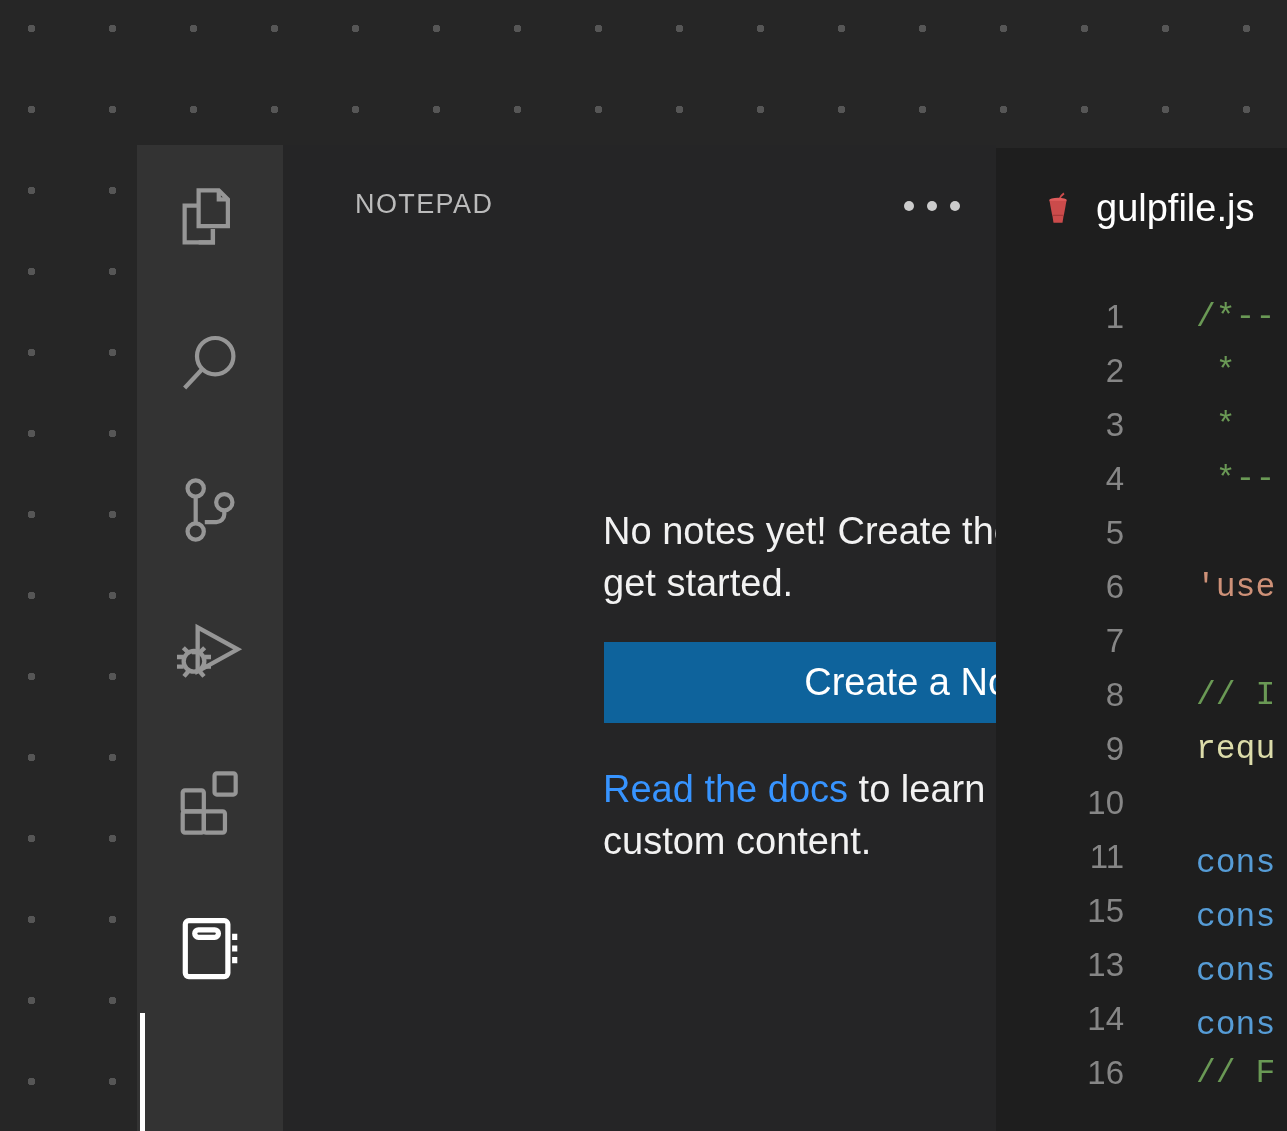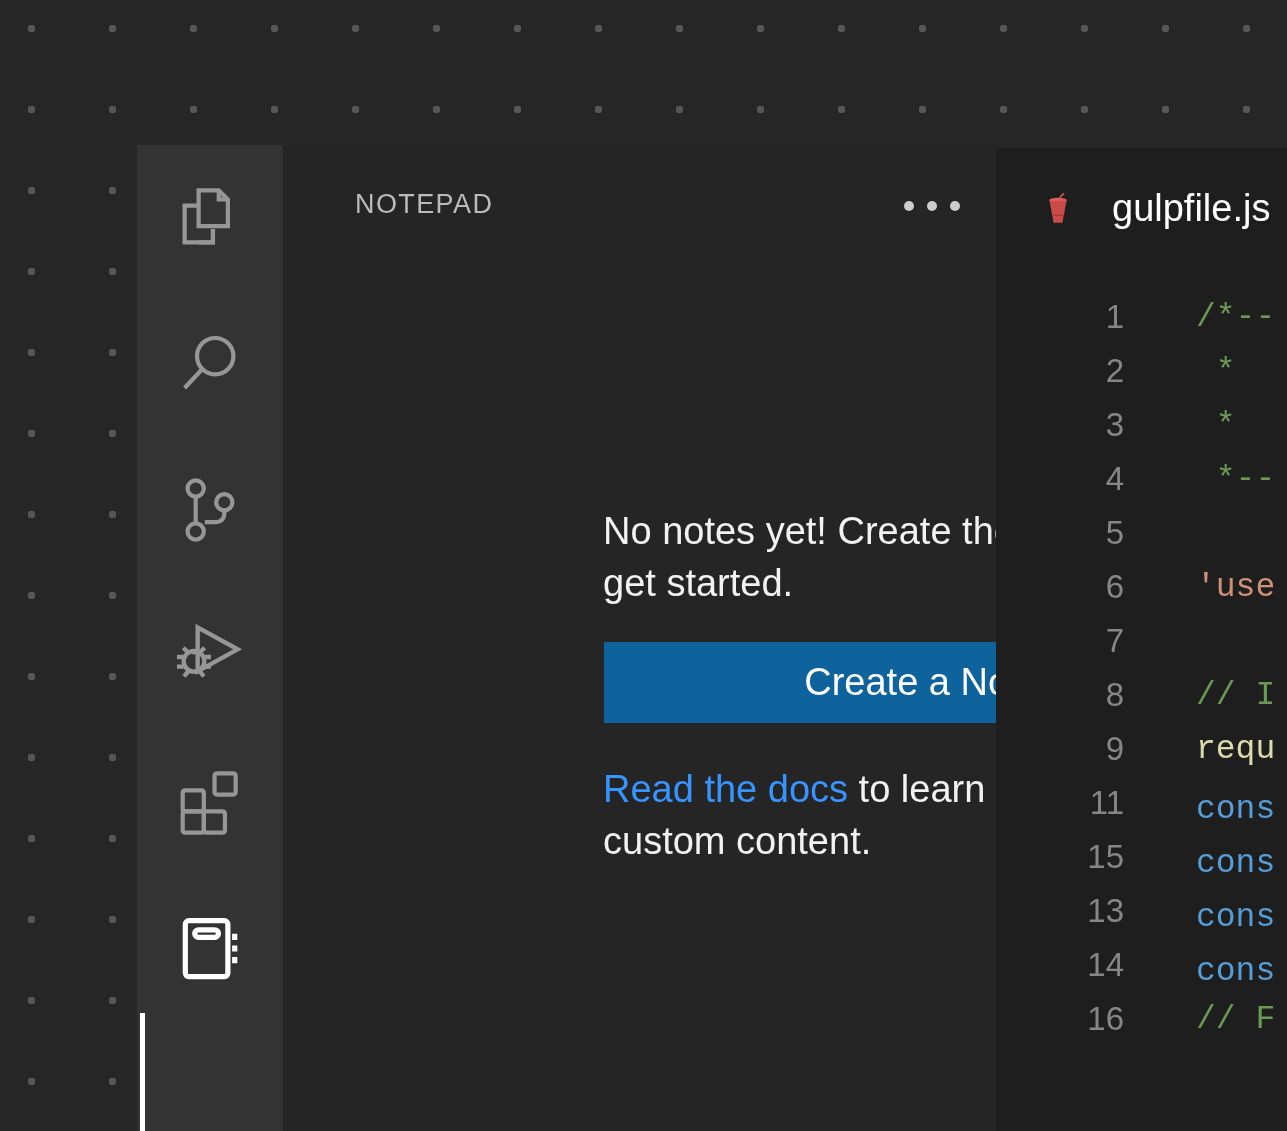--- a/index.html
+++ b/index.html
@@ -100,21 +100,21 @@
   
   #editor{
     position:absolute; left:996px; top:148px;
     width:291px; height:983px;
     background:#1e1e1e;
     overflow:hidden;
   }
   #tab-row{
     position:absolute; left:0; top:0;
     height:120px; display:flex; align-items:center;
-    padding-left:42px; gap:34px;
+    padding-left:42px; gap:18px;
   }
   #tab-title{
     font-size:38px; color:#ffffff; white-space:nowrap;
   }
   #code-area{
     position:absolute; left:0; top:142px;
     width:291px;
   }
   .code-line{
     height:54px; display:flex; align-items:center;
@@ -274,20 +274,24 @@
       </div>
       <div class="code-line">
         <span class="ln">8</span>
         <span class="code c-comment">// I</span>
       </div>
       <div class="code-line">
         <span class="ln">9</span>
         <span class="code c-plain">requ</span>
       </div>
       <div class="code-line">
+        <span class="ln">10</span>
+        <span class="code c-plain"></span>
+      </div>
+      <div class="code-line">
         <span class="ln">11</span>
         <span class="code c-kw">cons</span>
       </div>
       <div class="code-line">
         <span class="ln">15</span>
         <span class="code c-kw">cons</span>
       </div>
       <div class="code-line">
         <span class="ln">13</span>
         <span class="code c-kw">cons</span>

